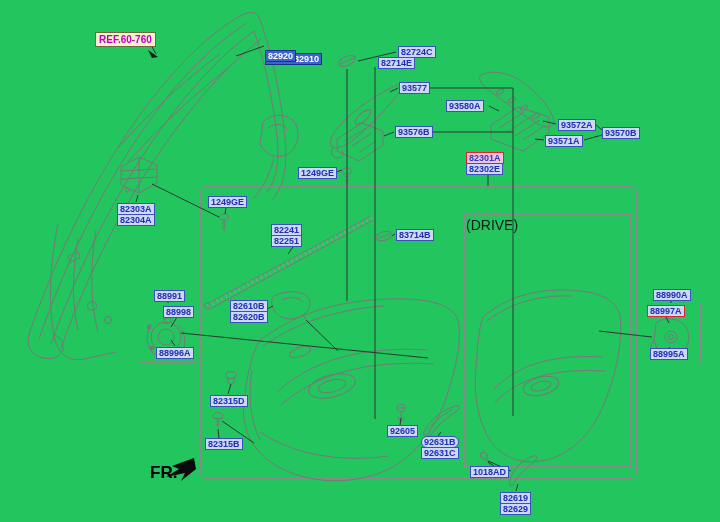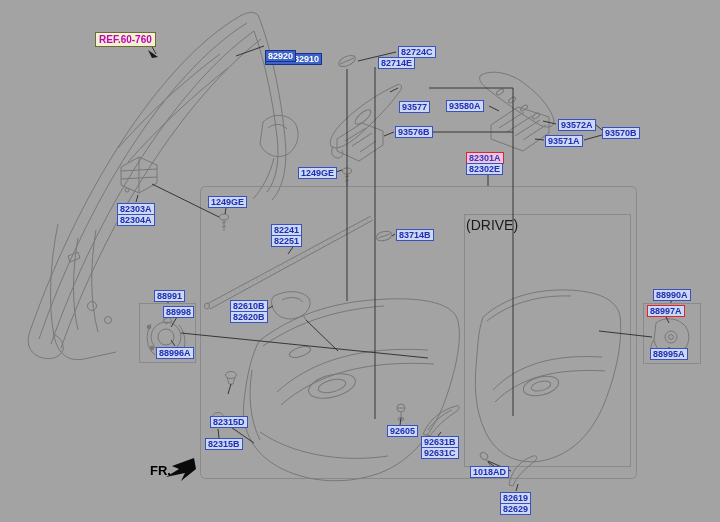--- a/index.html
+++ b/index.html
@@ -1,36 +1,36 @@
 <!DOCTYPE html>
 <html><head>
 <meta charset="utf-8">
 <style>
   html,body{margin:0;padding:0;background:#fff;}
   .stage{
-    position:relative;width:720px;height:522px;background:#a3a3a3;
+    position:relative;width:720px;height:522px;background:#22c55e;
     font-family:"Liberation Sans",sans-serif;overflow:hidden;
   }
   .stage svg{position:absolute;left:0;top:0;z-index:1;}
   .plabel{
     position:absolute;z-index:3;box-sizing:border-box;height:12px;
     line-height:10px;font-size:9px;font-weight:700;padding:0 2px;
     border:1px solid #3a4fc0;background:#cdd9f2;color:#1e2db5;
     white-space:nowrap;letter-spacing:0;cursor:pointer;
   }
   .sel{background:#3f63c8;color:#ffffff;border-color:#16308f;}
   .hl-red{border-color:#e02333;}
   .hl-sel{border-color:#e02333;background:#eec6dc;color:#3a35c0;}
   .ref{
     position:absolute;z-index:3;height:15px;line-height:13px;font-size:10px;
     font-weight:700;padding:0 3px;border:1px solid #6b6b3a;background:#f2f2cf;
     color:#c400c0;box-sizing:border-box;white-space:nowrap;cursor:pointer;
   }
   .ptext{position:absolute;z-index:3;font-size:14px;color:#1a1a1a;font-weight:400;}
-  .fr{position:absolute;z-index:3;font-size:13px;font-weight:700;color:#000;}
+  .fr{position:absolute;z-index:3;font-size:17px;font-weight:700;color:#000;}
 </style>
 </head>
 <body>
 
 <div class="stage">
 
   <svg width="720" height="522" viewBox="0 0 720 522">
 
     <g stroke="#787878" fill="none" stroke-width="1">
       <path d="M29 334 C76 198 158 64 240 16"></path>
@@ -228,21 +228,21 @@
   </svg>
 
   <div class="ref" style="left:95px;top:32px;">REF.60-760</div>
 
   <div class="plabel sel" style="left:265px;top:53px;padding-left:28px;">82910</div>
   <div class="plabel sel" style="left:265px;top:50px;">82920</div>
 
   <div class="plabel" style="left:398px;top:46px;">82724C</div>
   <div class="plabel" style="left:378px;top:57px;">82714E</div>
 
-  <div class="plabel" style="left:399px;top:82px;margin-top:19px;">93577</div>
+  <div class="plabel" style="left:399px;top:82px;">93577</div>
   <div class="plabel" style="left:446px;top:100px;">93580A</div>
   <div class="plabel" style="left:395px;top:126px;">93576B</div>
   <div class="plabel" style="left:558px;top:119px;">93572A</div>
   <div class="plabel" style="left:602px;top:127px;">93570B</div>
   <div class="plabel" style="left:545px;top:135px;">93571A</div>
 
   <div class="plabel hl-sel" style="left:466px;top:152px;">82301A</div>
   <div class="plabel" style="left:466px;top:163px;">82302E</div>
 
   <div class="plabel" style="left:208px;top:196px;">1249GE</div>
@@ -258,26 +258,26 @@
 
   <div class="ptext" style="left:466px;top:217px;">(DRIVE)</div>
 
   <div class="plabel" style="left:154px;top:290px;">88991</div>
   <div class="plabel" style="left:163px;top:306px;">88998</div>
   <div class="plabel" style="left:156px;top:347px;">88996A</div>
 
   <div class="plabel" style="left:230px;top:300px;">82610B</div>
   <div class="plabel" style="left:230px;top:311px;">82620B</div>
 
-  <div class="plabel" style="left:210px;top:395px;margin-top:21px;">82315D</div>
+  <div class="plabel" style="left:210px;top:395px;">82315D</div>
   <div class="plabel" style="left:205px;top:438px;">82315B</div>
 
   <div class="plabel" style="left:387px;top:425px;">92605</div>
 
-  <div class="plabel" style="left:421px;top:436px;">92631B</div>
+  <div class="plabel" style="left:421px;top:436px;border-radius:6px;">92631B</div>
   <div class="plabel" style="left:421px;top:447px;">92631C</div>
 
   <div class="plabel" style="left:470px;top:466px;">1018AD</div>
 
   <div class="plabel" style="left:500px;top:492px;">82619</div>
   <div class="plabel" style="left:500px;top:503px;">82629</div>
 
   <div class="plabel" style="left:653px;top:289px;">88990A</div>
   <div class="plabel hl-red" style="left:647px;top:305px;">88997A</div>
   <div class="plabel" style="left:650px;top:348px;">88995A</div>

